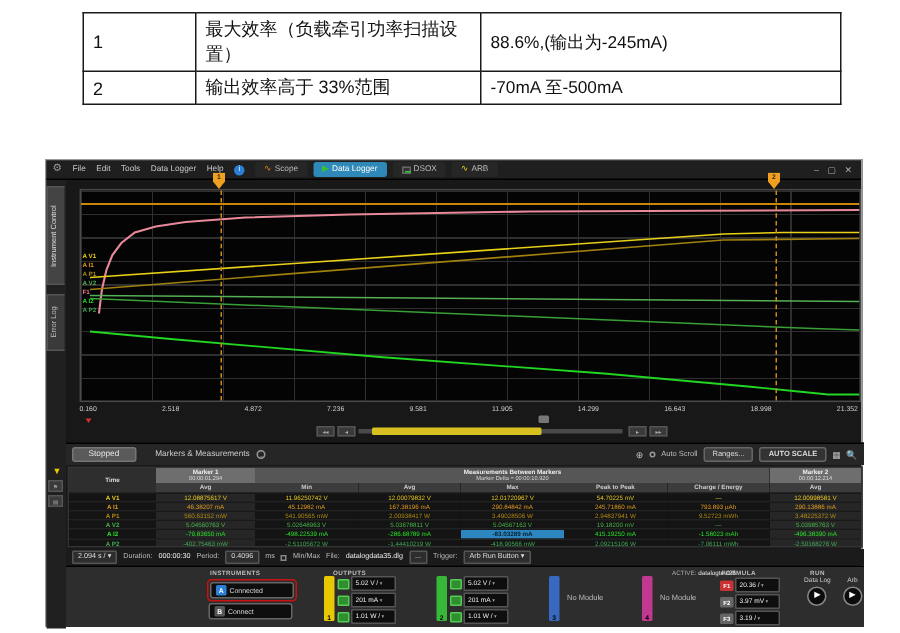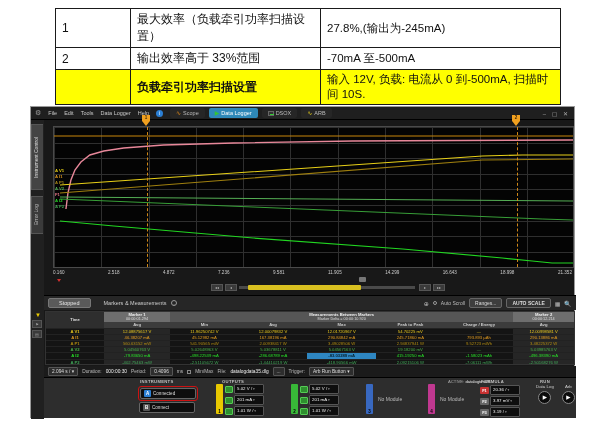--- a/index.html
+++ b/index.html
@@ -133,31 +133,26 @@
 </head>
 <body>
 
 <div id="stage">
 
   <table id="summary">
       <tbody>
         <tr>
           <td class="c0">1</td>
           <td class="c1">最大效率（负载牵引功率扫描设置）</td>
-          <td class="c2">27.8%,(输出为-245mA)</td>
+          <td class="c2">88.6%,(输出为-245mA)</td>
         </tr>
         <tr>
           <td class="c0">2</td>
           <td class="c1">输出效率高于 33%范围</td>
           <td class="c2">-70mA 至-500mA</td>
-        </tr>
-        <tr class="hl">
-          <td class="c0"></td>
-          <td class="c1">负载牵引功率扫描设置</td>
-          <td class="c2">输入 12V, 负载: 电流从 0 到-500mA, 扫描时间 10S.</td>
         </tr>
       </tbody>
     </table>
 
   <div id="app">
 
     <div id="menubar">
       <span class="gear">⚙</span>
       <span id="menu-items" style="display: flex; gap: 7px;">
           <span class="menu-item">File</span>

